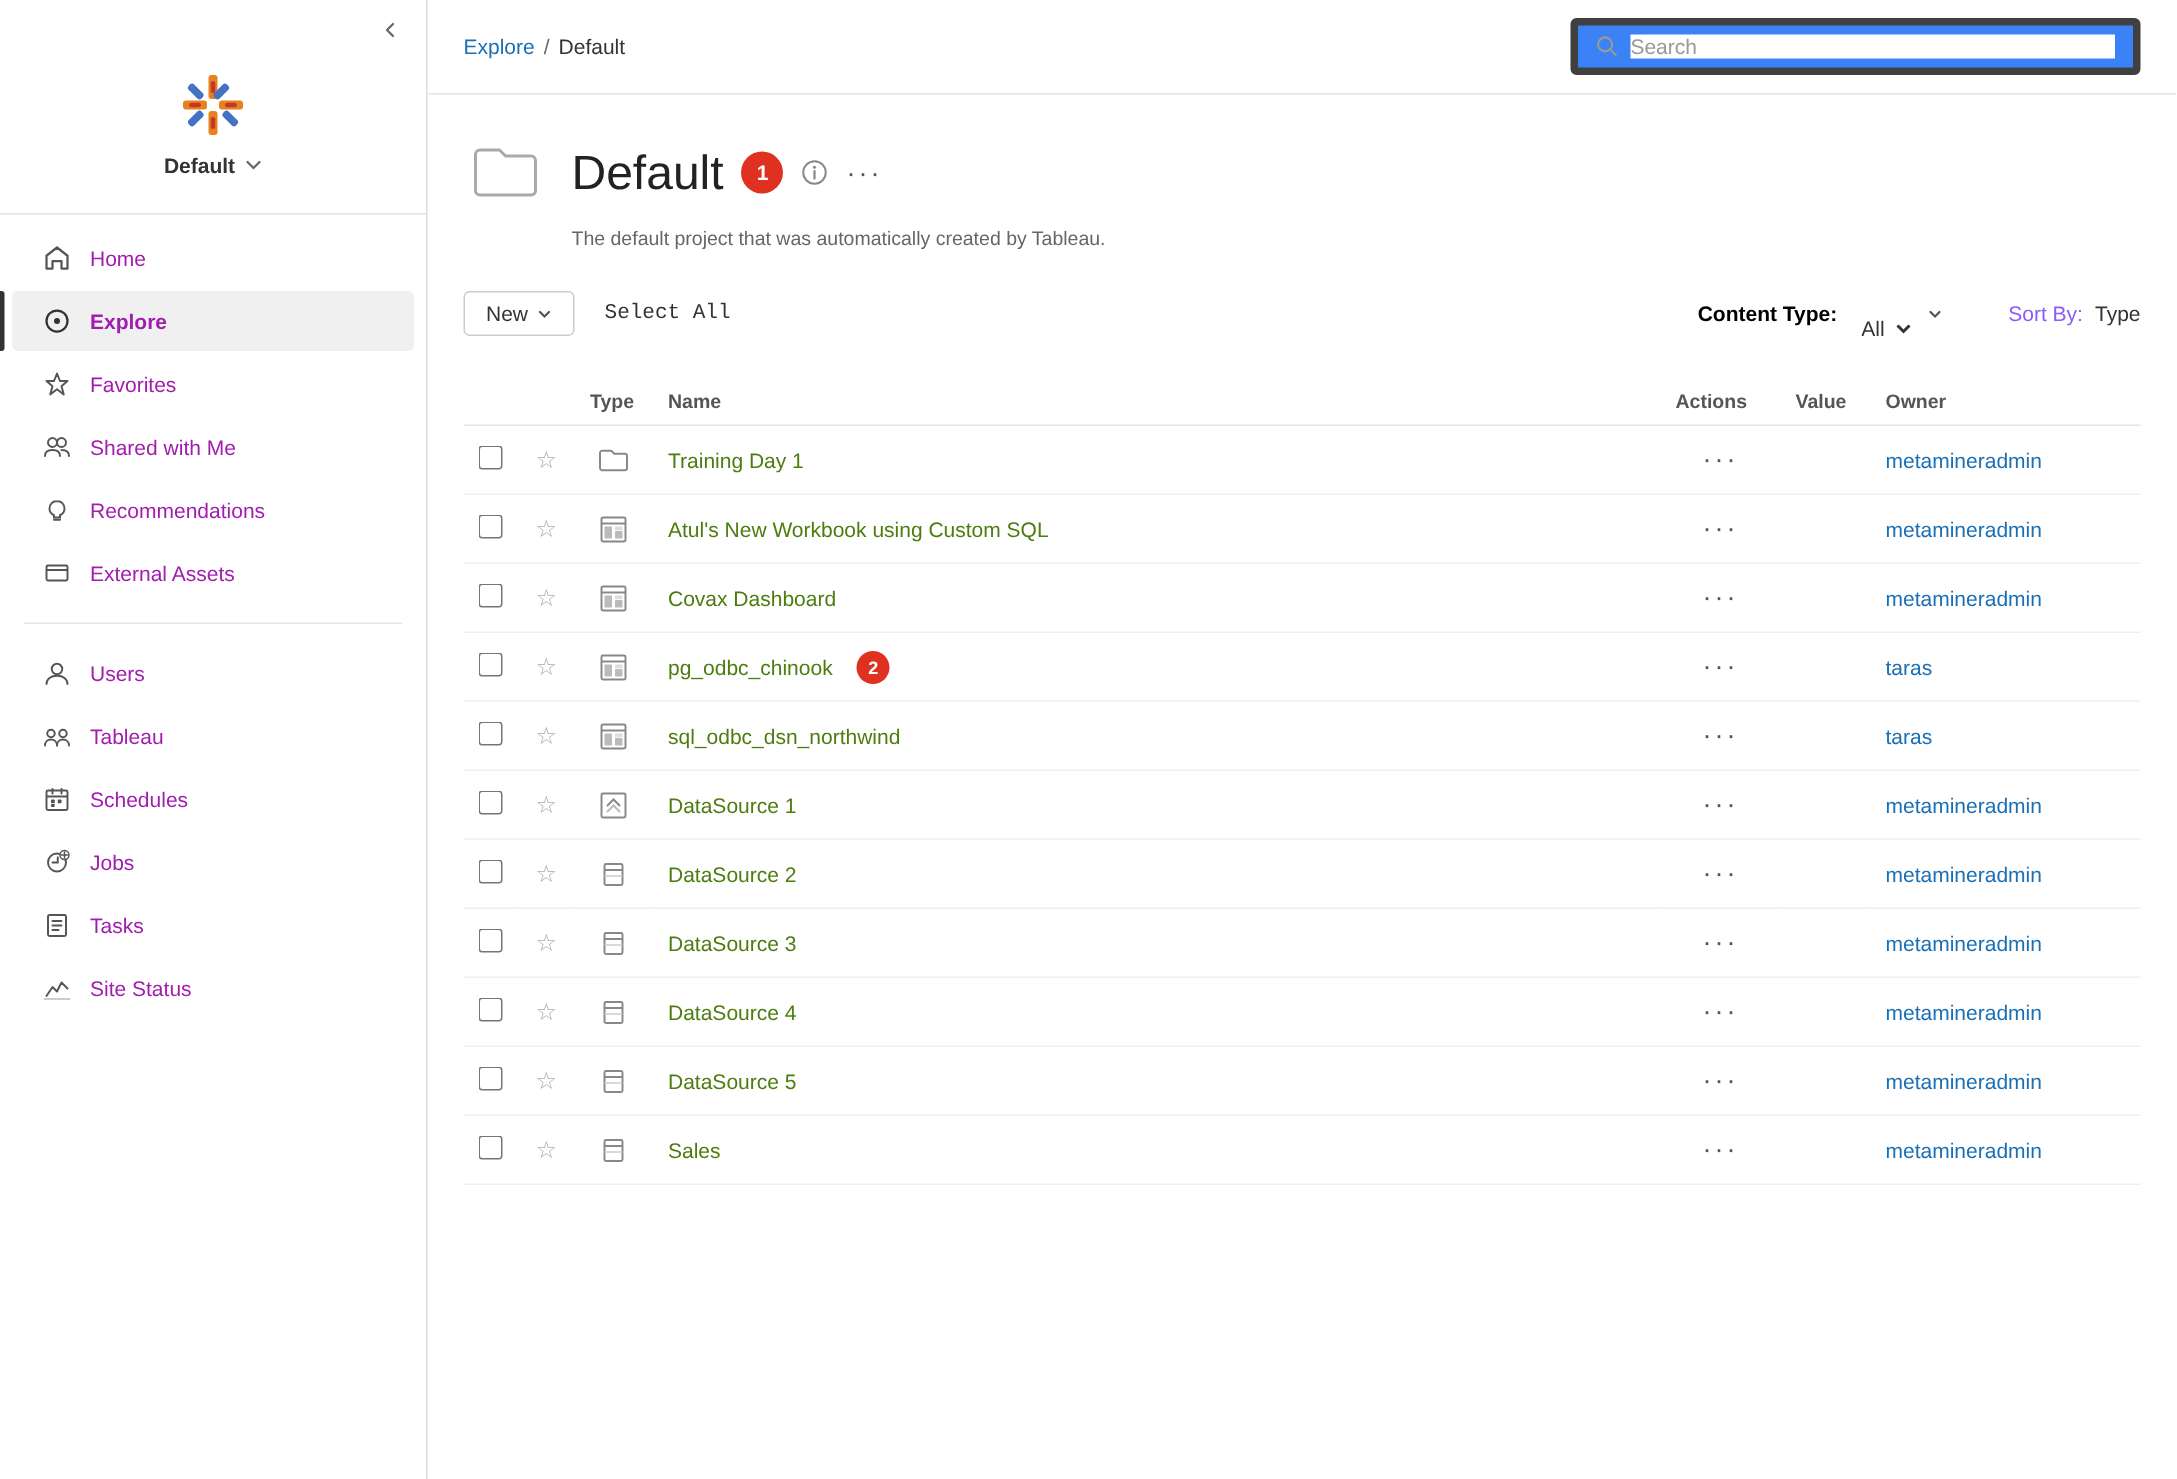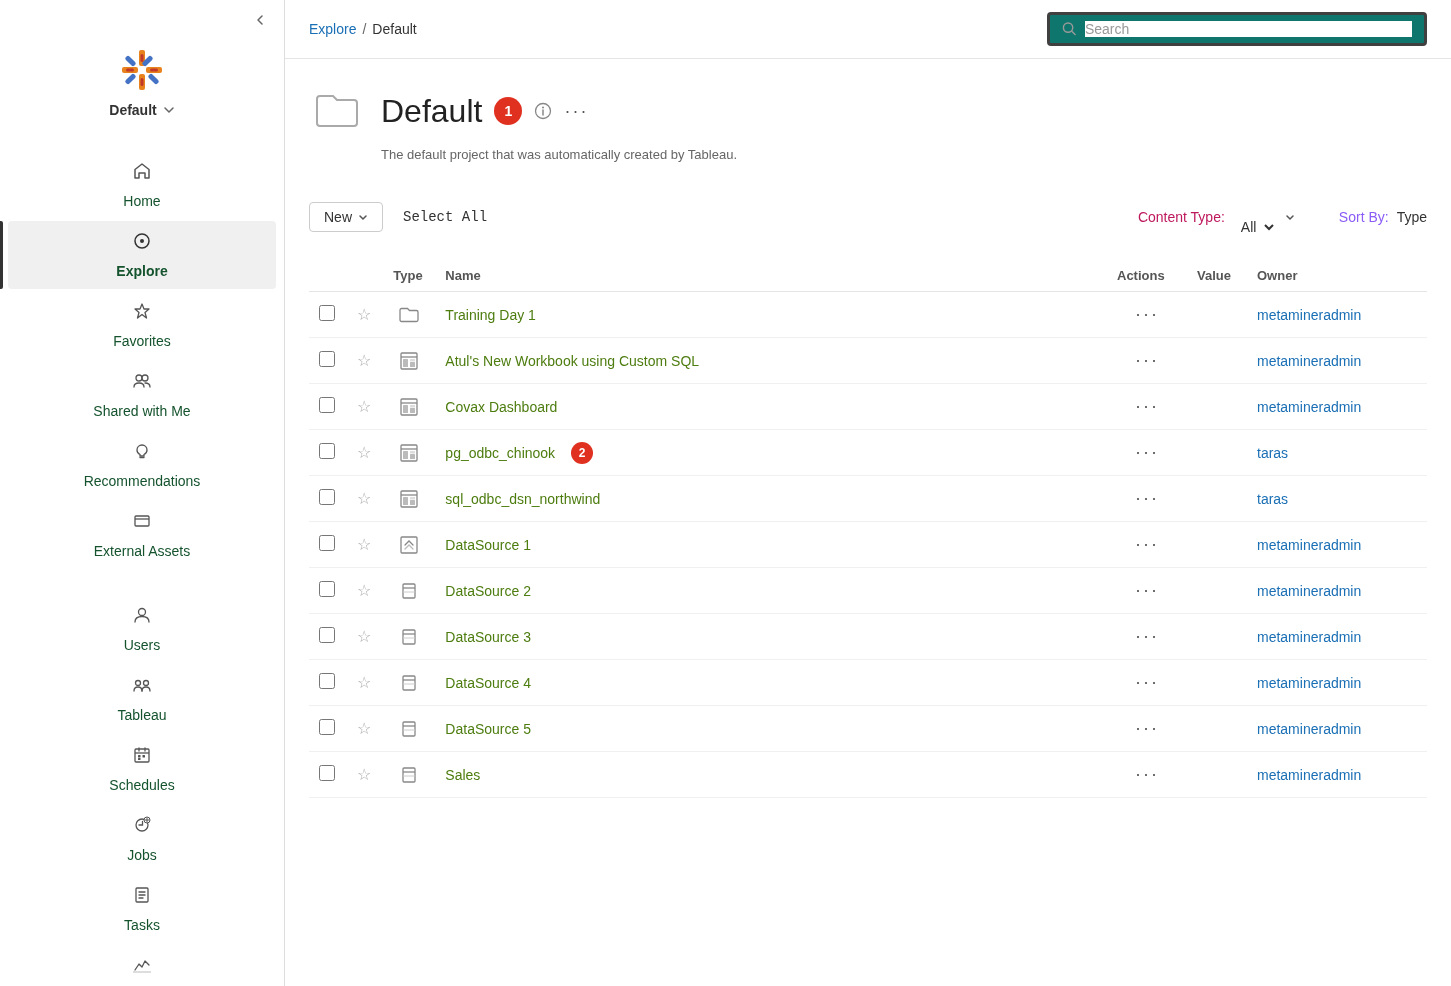--- a/index.html
+++ b/index.html
@@ -50,23 +50,22 @@
     }
     .nav-item {
       display: flex;
       align-items: center;
       gap: 12px;
       padding: 10px 20px;
       cursor: pointer;
       border-radius: 4px;
       margin: 1px 8px;
       font-size: 14px;
-      color: #14532d;
+      color: #a21caf;
       position: relative;
-      flex-direction: column;
     }
     .nav-item.active {
       background: #f0f0f0;
       font-weight: 600;
     }
     .nav-item.active::before {
       content: '';
       position: absolute;
       left: -8px;
       top: 0;
@@ -111,25 +110,25 @@
       color: #1a6fb5;
       cursor: pointer;
       text-decoration: none;
     }
     .breadcrumb-sep { color: #666; }
     .breadcrumb-current { color: #333; }
     .search-box {
       display: flex;
       align-items: center;
       gap: 8px;
-      border: 3px solid #404040;
+      border: 5px solid #404040;
       border-radius: 4px;
       padding: 6px 12px;
       width: 380px;
-      background: #0f766e;
+      background: #3b82f6;
     }
     .search-box input {
       border: none;
       outline: none;
       font-size: 14px;
       width: 100%;
       color: #333;
     }
     .search-box input::placeholder { color: #999; }
 
@@ -189,21 +188,21 @@
       cursor: pointer;
       display: flex;
       align-items: center;
       letter-spacing: 2px;
       font-size: 18px;
     }
     .page-description {
       font-size: 13px;
       color: #666;
       margin-left: 72px;
-      margin-bottom: 32px;
+      margin-bottom: 20px;
     }
 
     
     .toolbar {
       display: flex;
       align-items: center;
       gap: 16px;
       margin-bottom: 20px;
     }
     .btn-new {
@@ -228,21 +227,21 @@
       font-family: Liberation Mono, monospace;
     }
     .toolbar-right {
       margin-left: auto;
       display: flex;
       align-items: center;
       gap: 8px;
       font-size: 14px;
       color: #555;
     }
-    .content-type-label { font-weight: 400; color: #be185d; }
+    .content-type-label { font-weight: 700; color: #000000; }
     .content-type-select {
       border: none;
       background: none;
       font-size: 14px;
       color: #333;
       cursor: pointer;
       padding: 4px;
       margin-top: 20px;
     }
     .sort-label { font-weight: 500; color: #8b5cf6; margin-left: 36px; }

